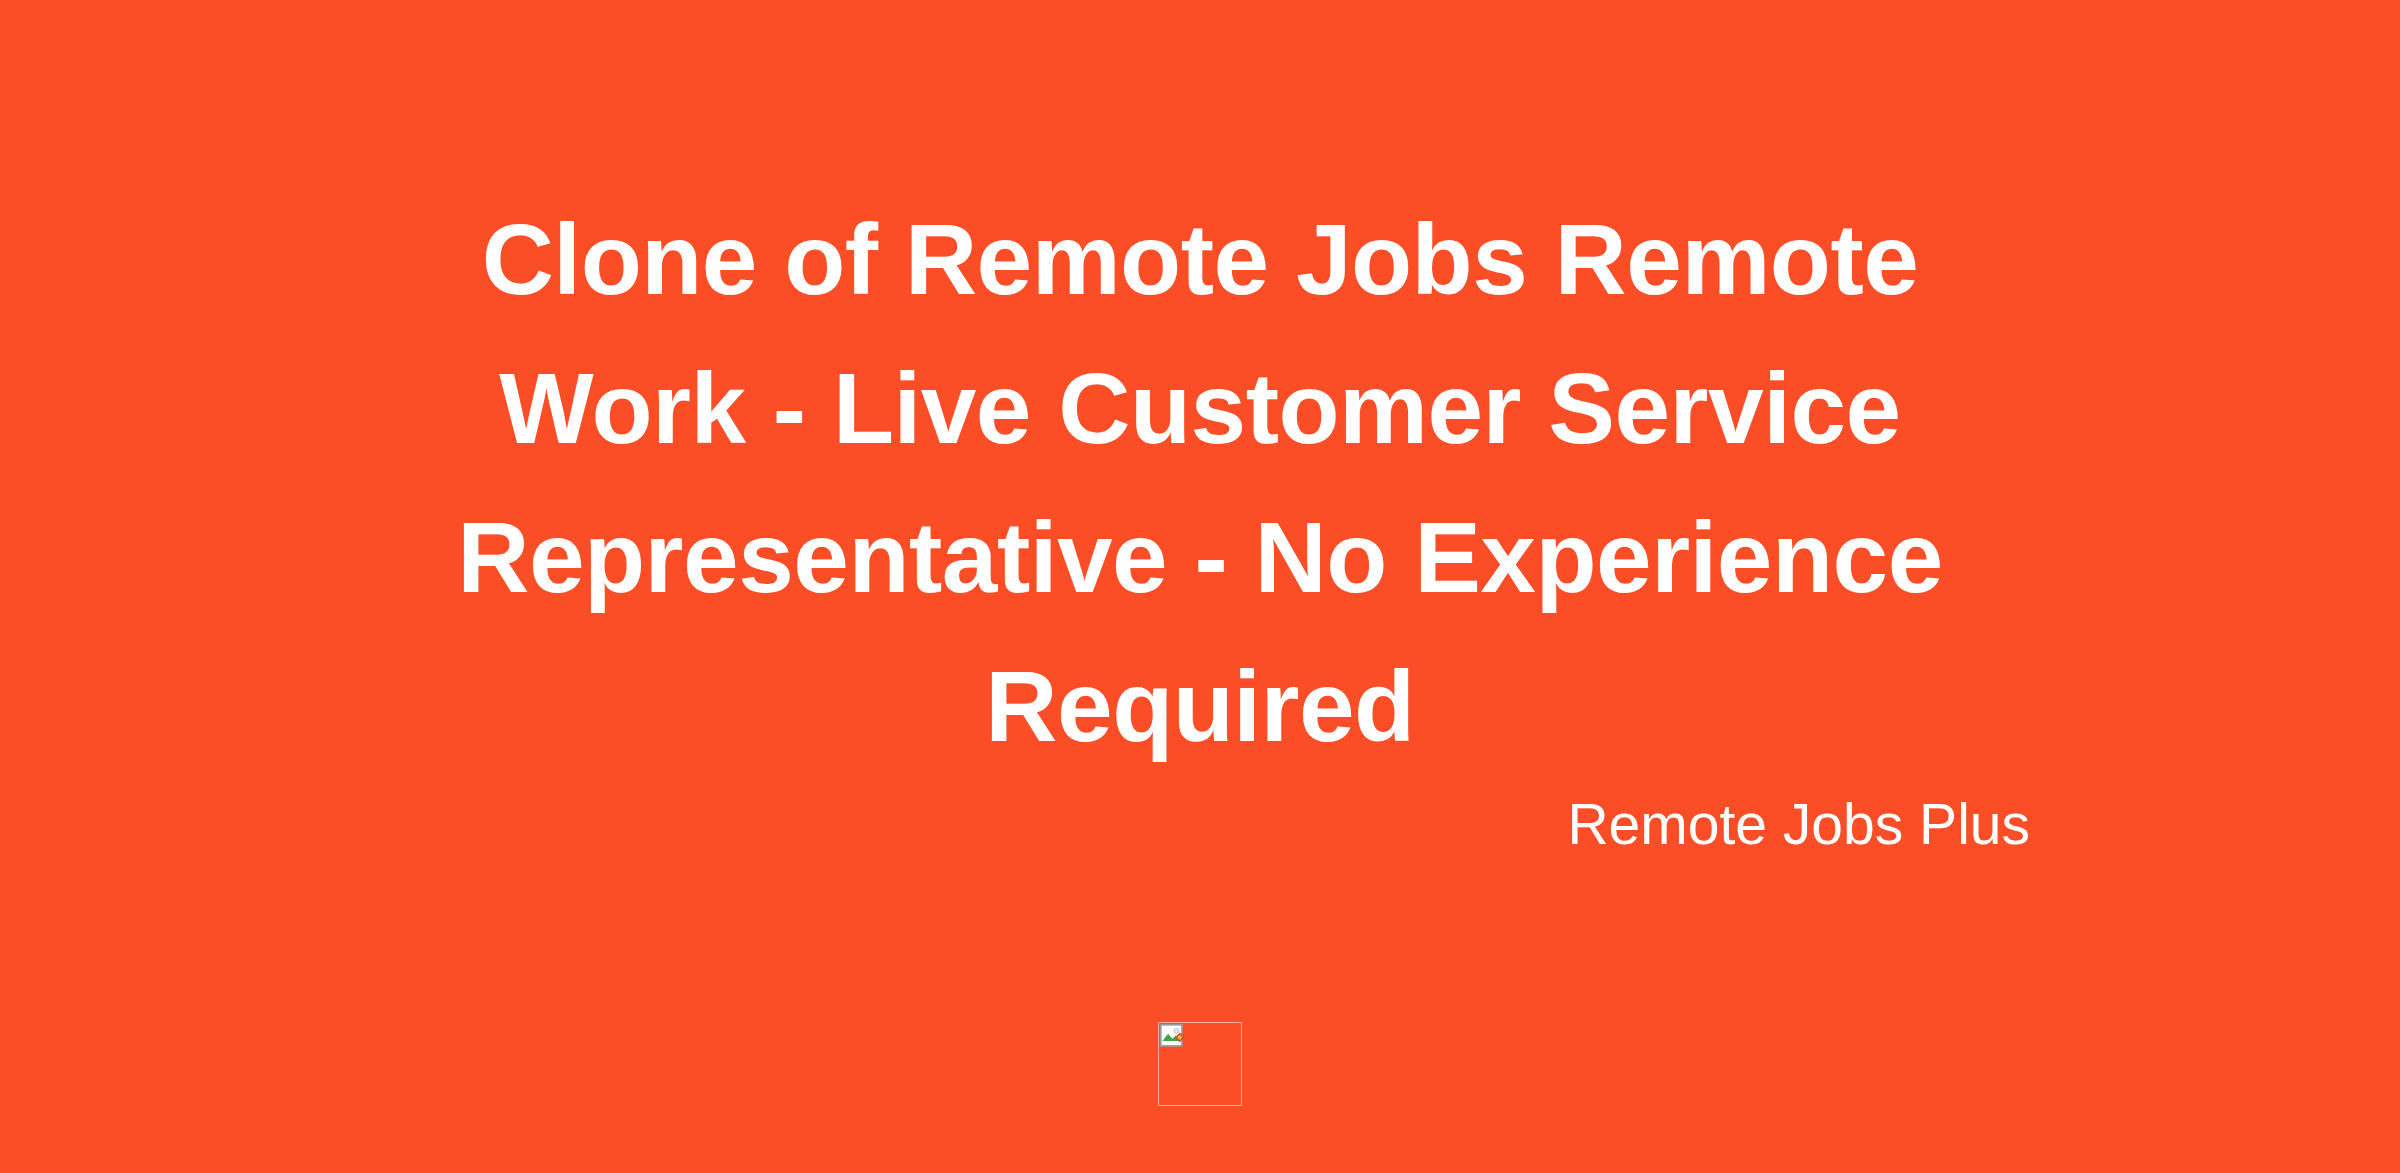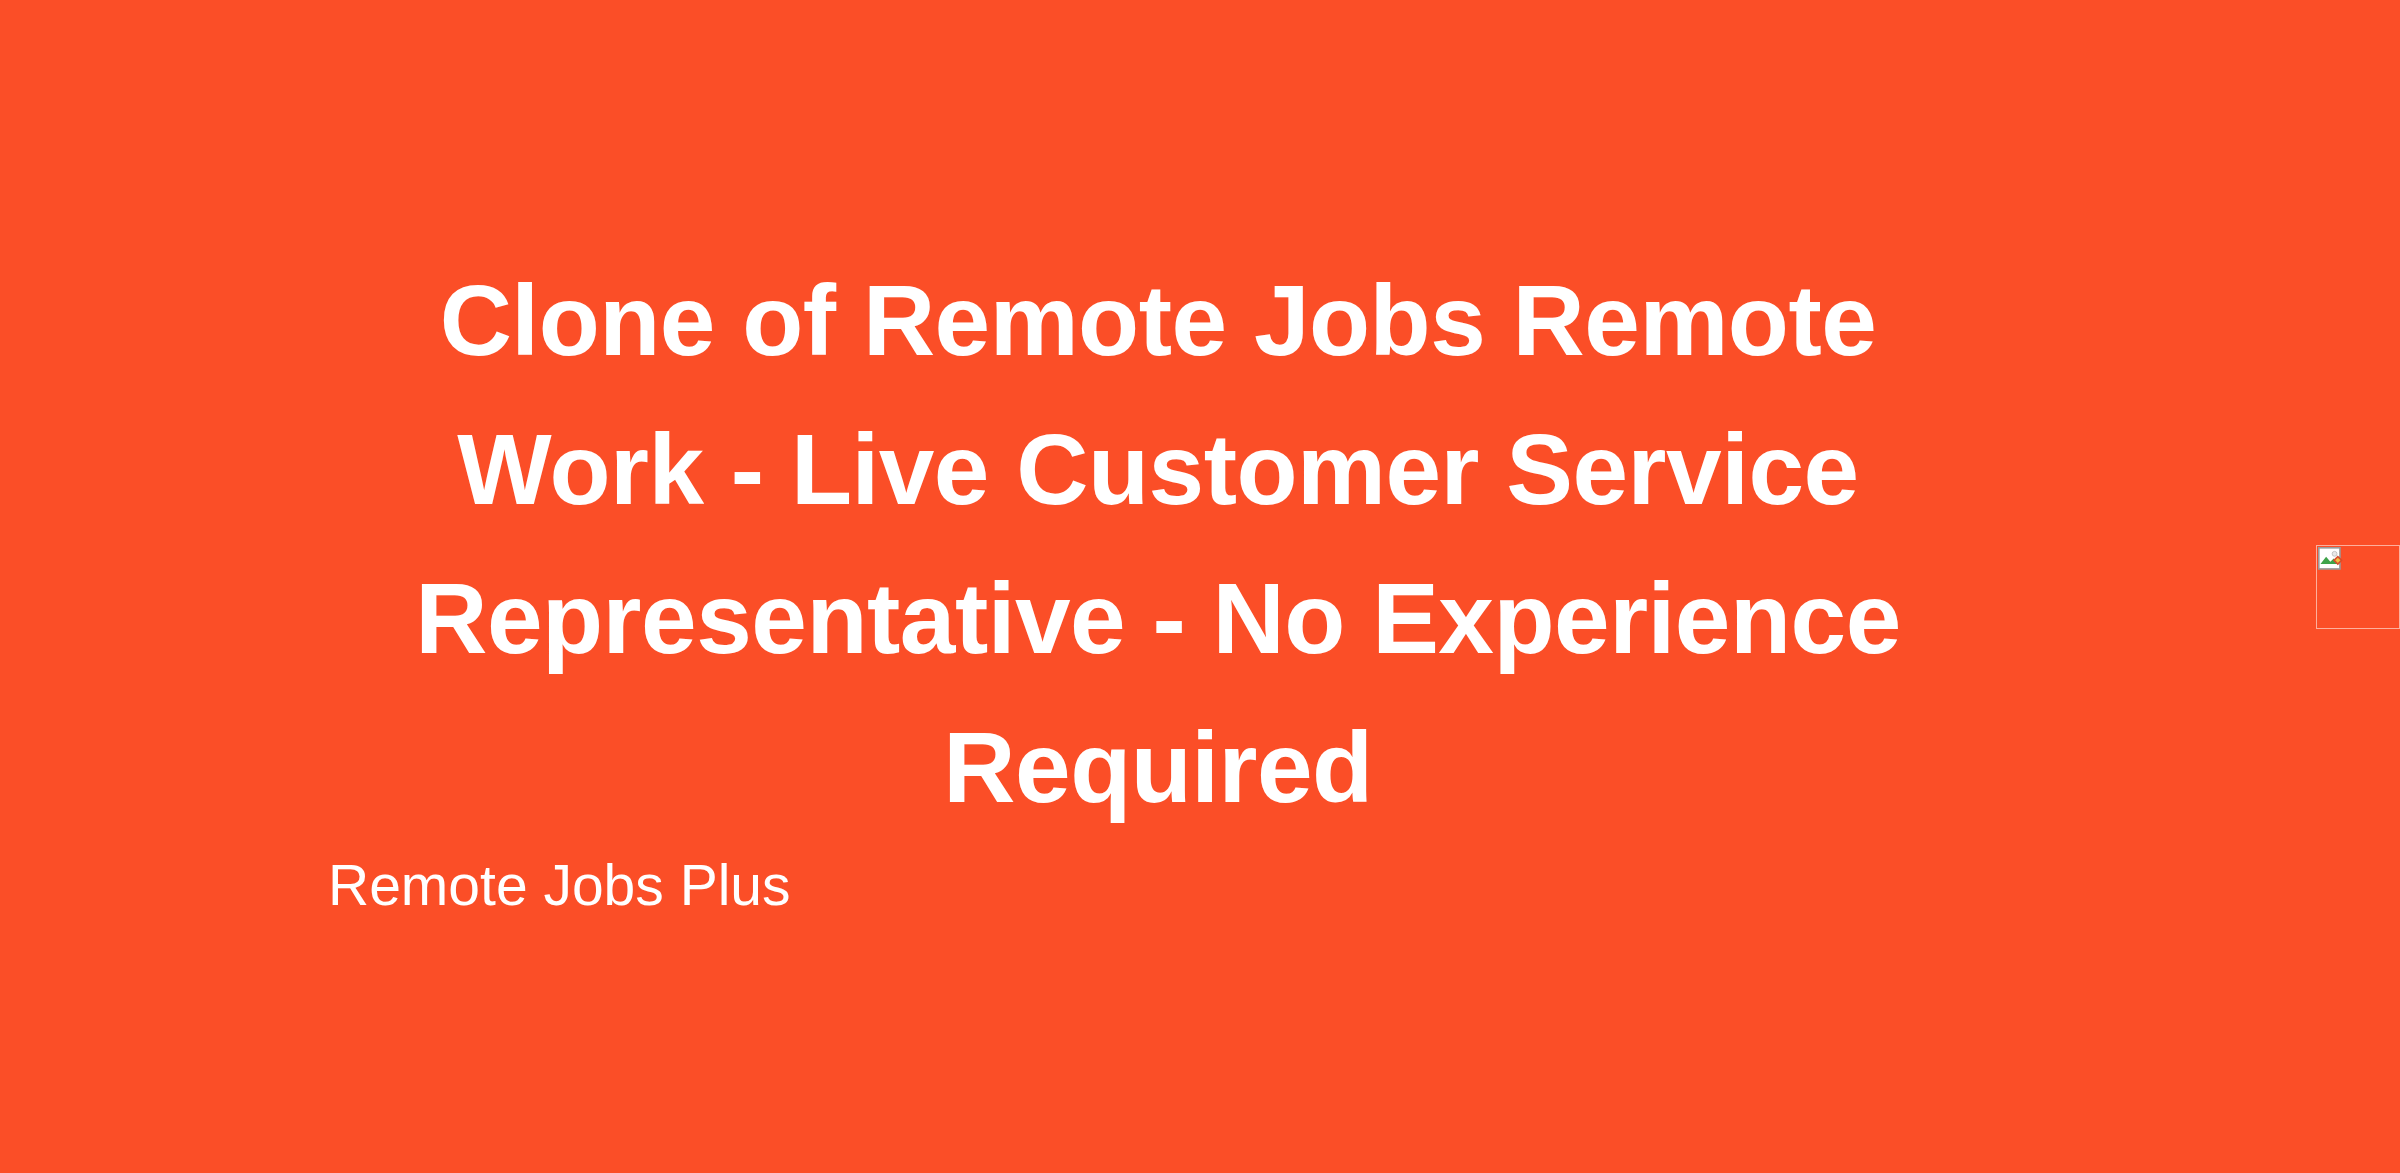--- a/index.html
+++ b/index.html
@@ -15,20 +15,21 @@
     background: #fb4e27;
   }
 
   .page {
     position: relative;
     width: 2400px;
     height: 1173px;
     background: #fb4e27;
     box-sizing: border-box;
     display: flex;
+    flex-direction: column;
     align-items: center;
   }
 
   .hero {
     width: 1660px;
     margin: 0 auto;
     text-align: center;
   }
 
   .hero-title {
@@ -46,21 +47,21 @@
 
   .hero-subtitle {
     margin: 0;
     padding: 0;
     color: #ffffff;
     font-family: "Liberation Sans", sans-serif;
     font-weight: 400;
     font-size: 57px;
     line-height: 86px;
     letter-spacing: 0px;
-    text-align: left;
+    text-align: right;
   }
 
   .title-spacer {
     height: 185px;
   }
 
   .media-spacer {
     height: 155px;
   }
 

